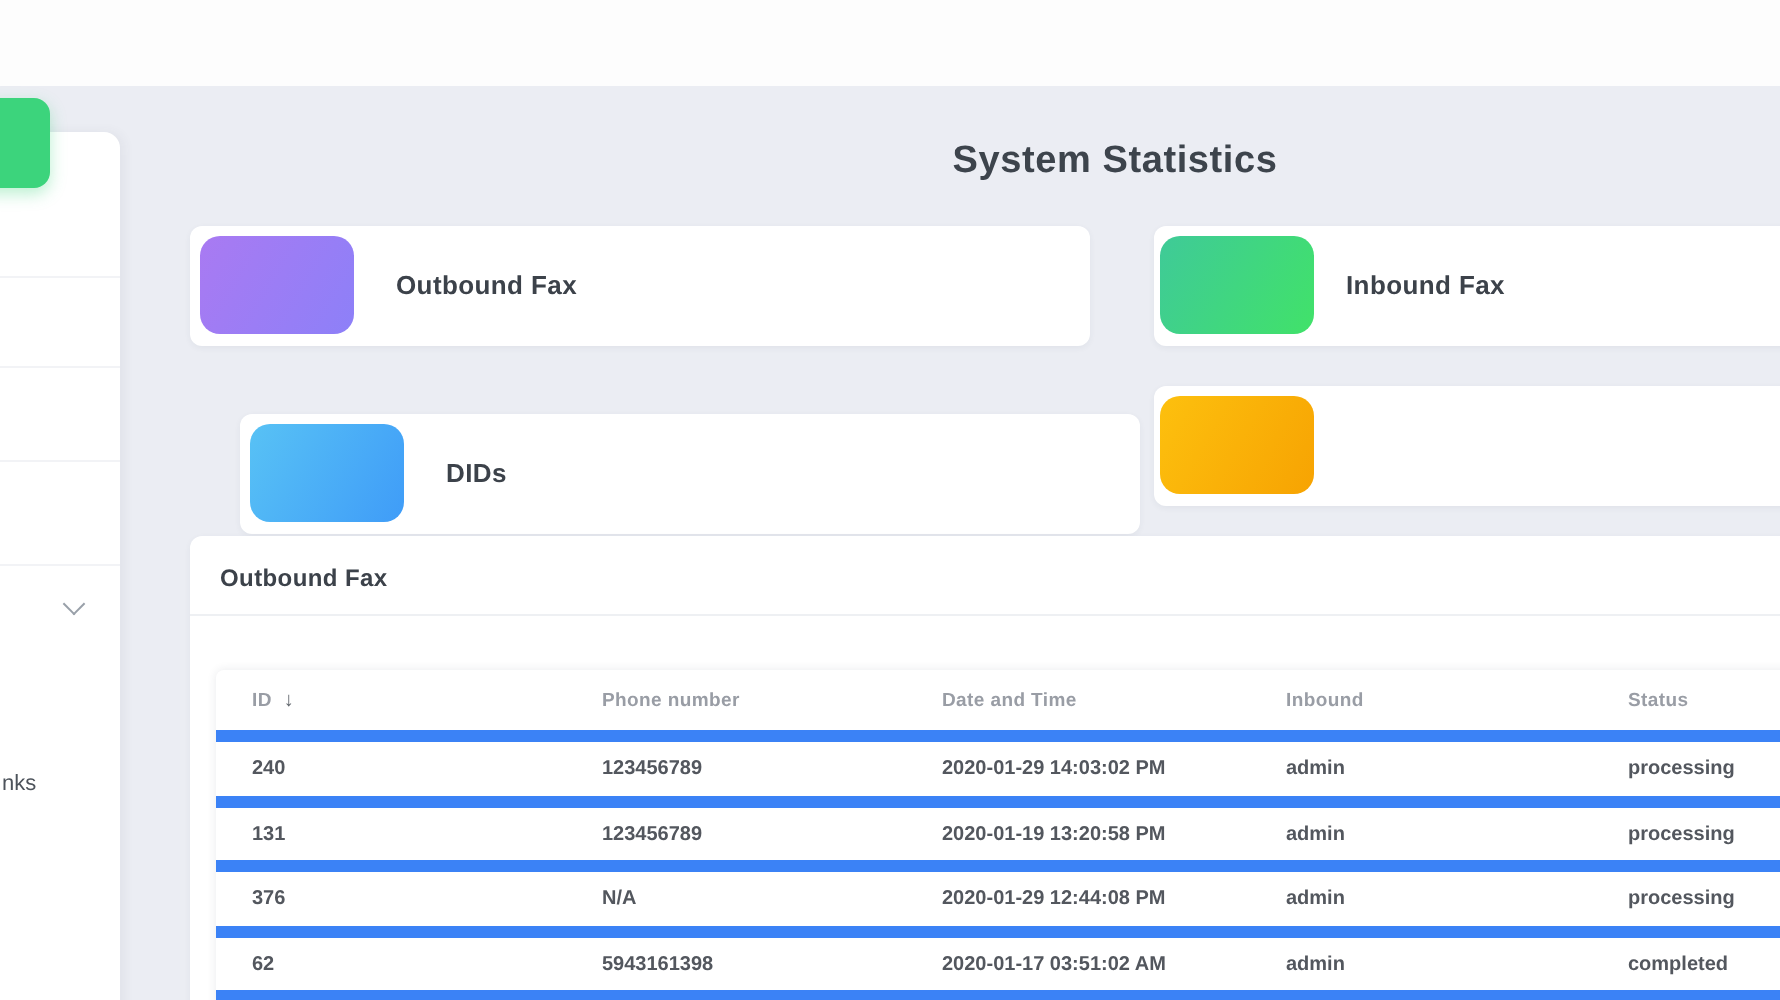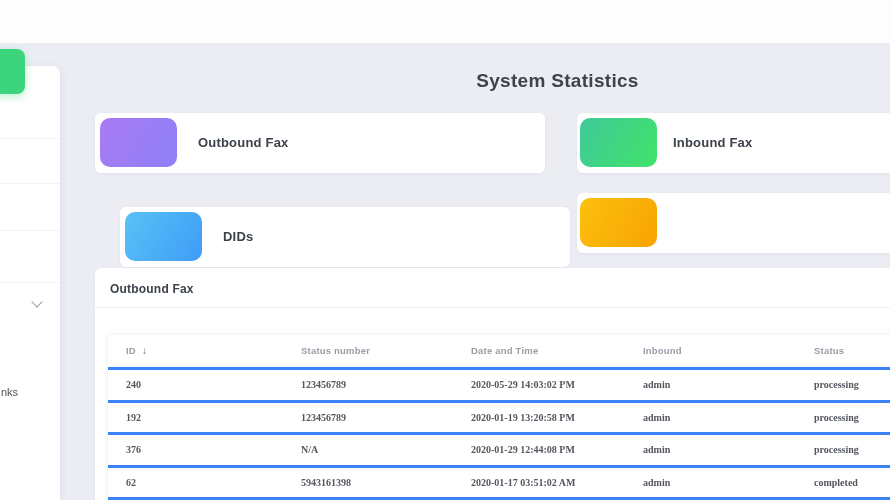--- a/index.html
+++ b/index.html
@@ -80,22 +80,21 @@
     overflow:hidden;
   }
   table { border-collapse:collapse; table-layout:fixed; width:960px; }
   col.c1 { width:175px; } col.c2 { width:170px; } col.c3 { width:172px; } col.c4 { width:171px; }
   th, td { text-align:left; padding:0 0 0 18px; white-space:nowrap; overflow:hidden; }
   thead th {
     height:33px; font-size:9.5px; font-weight:700; color:#999da5; letter-spacing:.2px; cursor:pointer;
   }
   tbody td {
     font-size:10px; font-weight:700; color:#53575e;
-    border-top:3px solid #3b82f6;
-    font-family:Liberation Serif, serif;
+    border-top:6px solid #3b82f6;
   }
   tbody tr:nth-child(odd) td { height:33px; }
   tbody tr:nth-child(even) td { height:32px; }
   .sort-arrow { font-size:10px; color:#61666d; margin-left:6px; font-weight:400; }
 </style>
 </head>
 <body>
 
 <div class="main-bg"></div>
 
@@ -134,36 +133,36 @@
       <colgroup>
           <col class="c1">
           <col class="c2">
           <col class="c3">
           <col class="c4">
           <col class="c5">
         </colgroup>
       <thead>
         <tr>
           <th><span>ID</span><span class="sort-arrow">↓</span></th>
-          <th>Status number</th>
+          <th>Phone number</th>
           <th>Date and Time</th>
           <th>Inbound</th>
           <th>Status</th>
         </tr>
       </thead>
       <tbody>
         <tr>
           <td>240</td>
           <td>123456789</td>
-          <td>2020-05-29 14:03:02 PM</td>
+          <td>2020-01-29 14:03:02 PM</td>
           <td>admin</td>
           <td>processing</td>
         </tr>
         <tr>
-          <td>192</td>
+          <td>131</td>
           <td>123456789</td>
           <td>2020-01-19 13:20:58 PM</td>
           <td>admin</td>
           <td>processing</td>
         </tr>
         <tr>
           <td>376</td>
           <td>N/A</td>
           <td>2020-01-29 12:44:08 PM</td>
           <td>admin</td>

